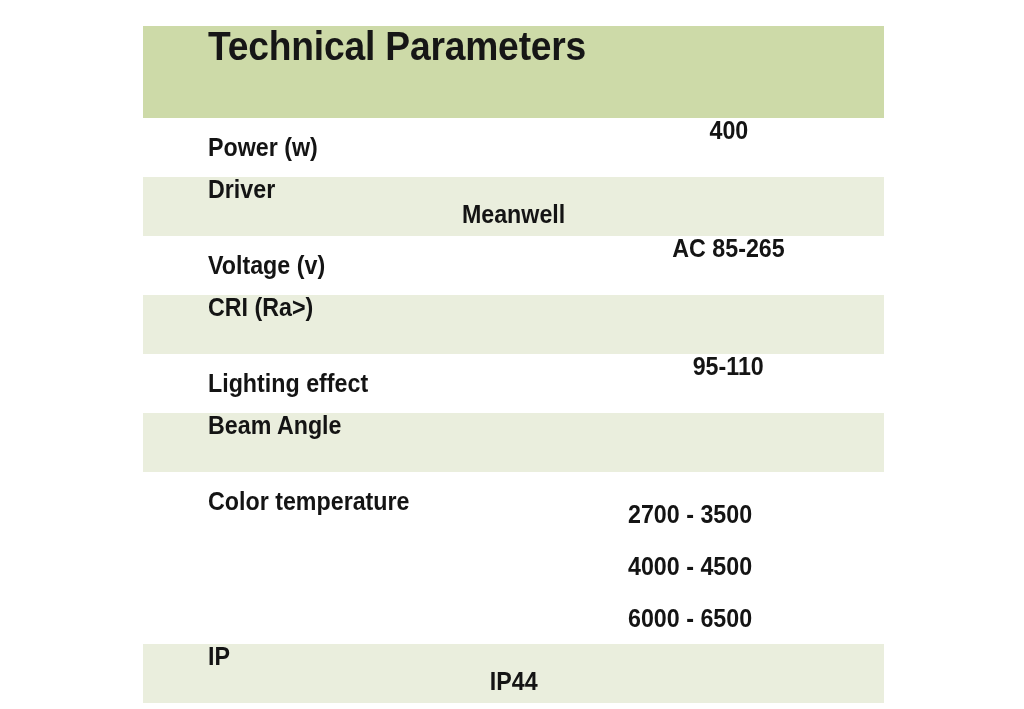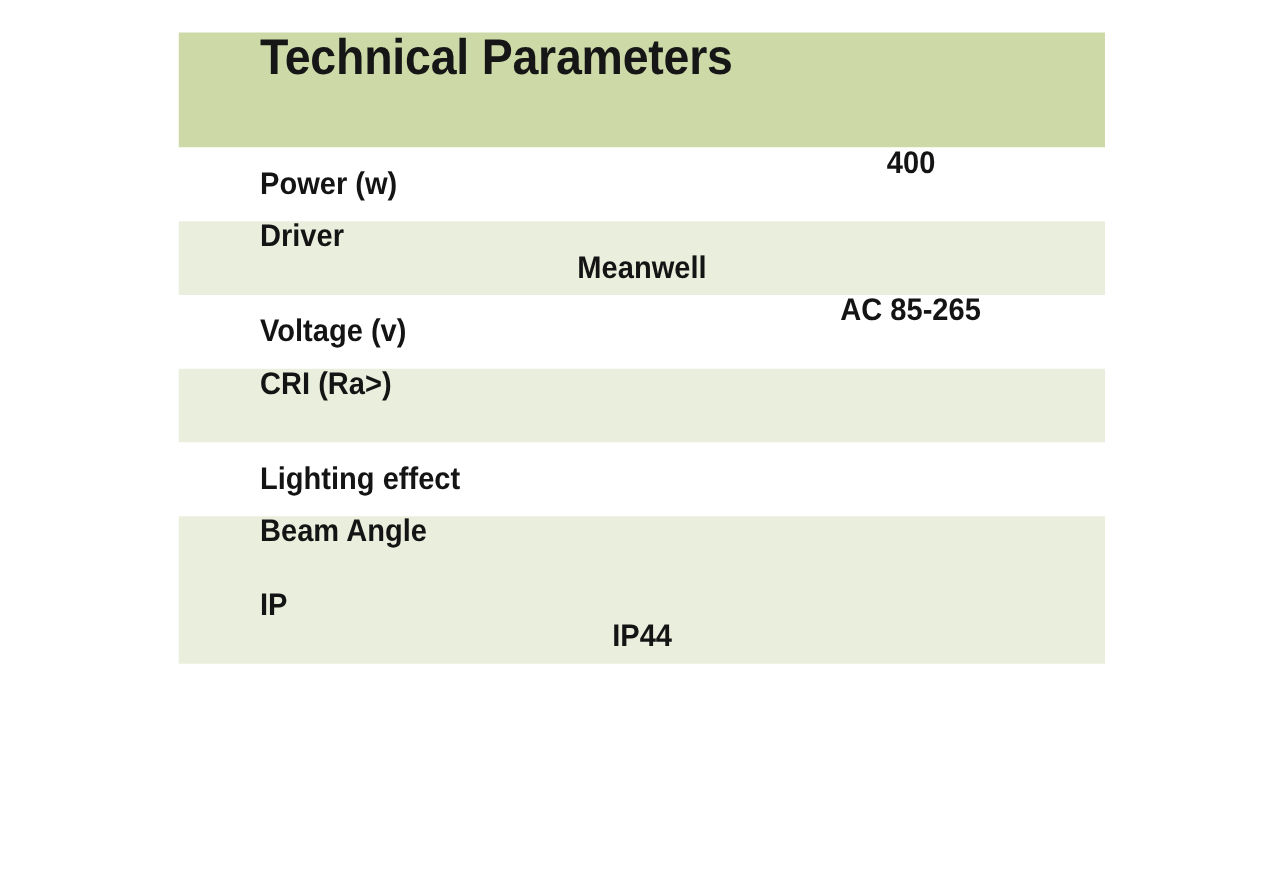--- a/index.html
+++ b/index.html
@@ -149,28 +149,41 @@
   <div class="spec-row tinted">
     <div class="cell-label">
       <span class="label-text">CRI (Ra&gt;)</span>
     </div>
   </div>
 
   <div class="spec-row">
     <div class="cell-label">
       <span class="label-text">Lighting effect</span>
     </div>
+    <div class="cell-value">
+      <span class="value-text">95-110</span>
+    </div>
   </div>
 
   <div class="spec-row tinted">
     <div class="cell-label">
       <span class="label-text">Beam Angle</span>
     </div>
   </div>
 
+  <div class="spec-row multiline">
+    <div class="cell-label">
+      <span class="label-text">Color temperature</span>
+    </div>
+    <div class="cell-value">
+      <span class="value-line">2700 - 3500</span>
+      <span class="value-line">4000 - 4500</span>
+      <span class="value-line">6000 - 6500</span>
+    </div>
+  </div>
 
   <div class="spec-row tinted">
     <div class="cell-label">
       <span class="label-text">IP</span>
     </div>
     <div class="cell-value">
       <span class="value-text">IP44</span>
     </div>
   </div>
 

